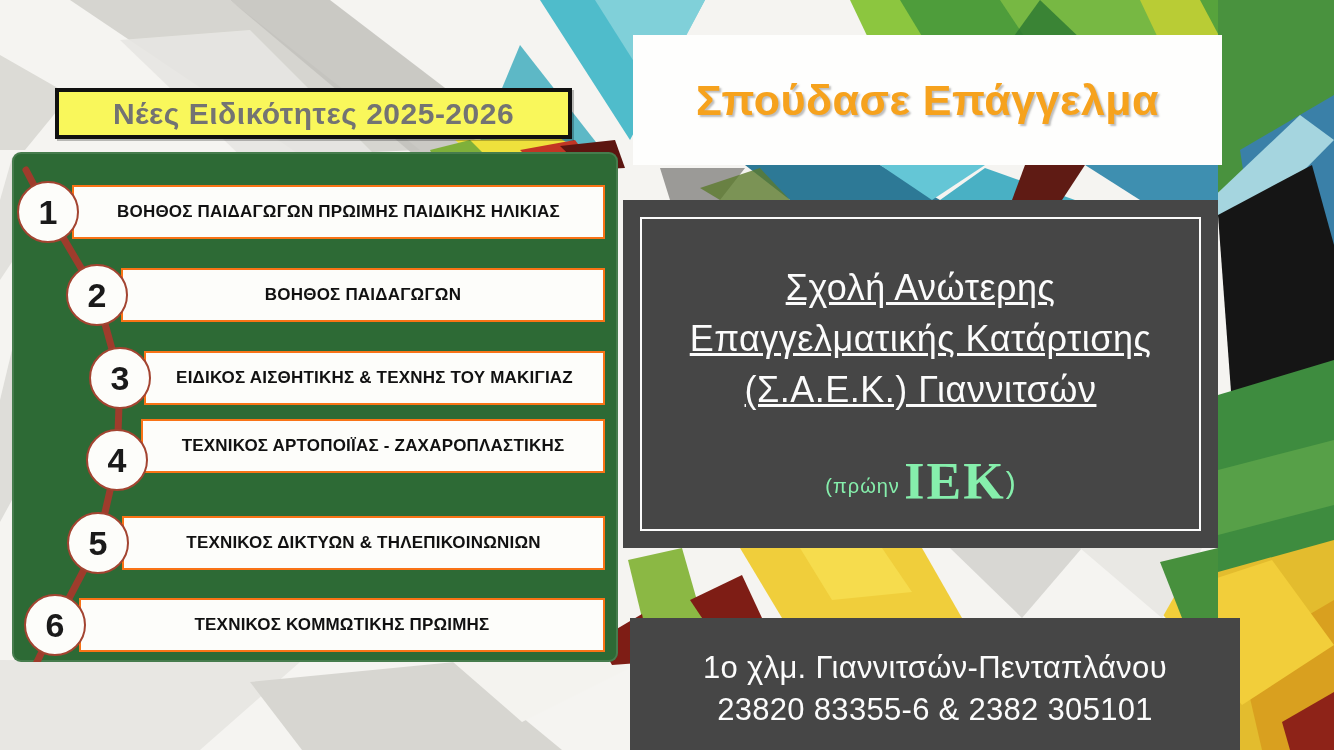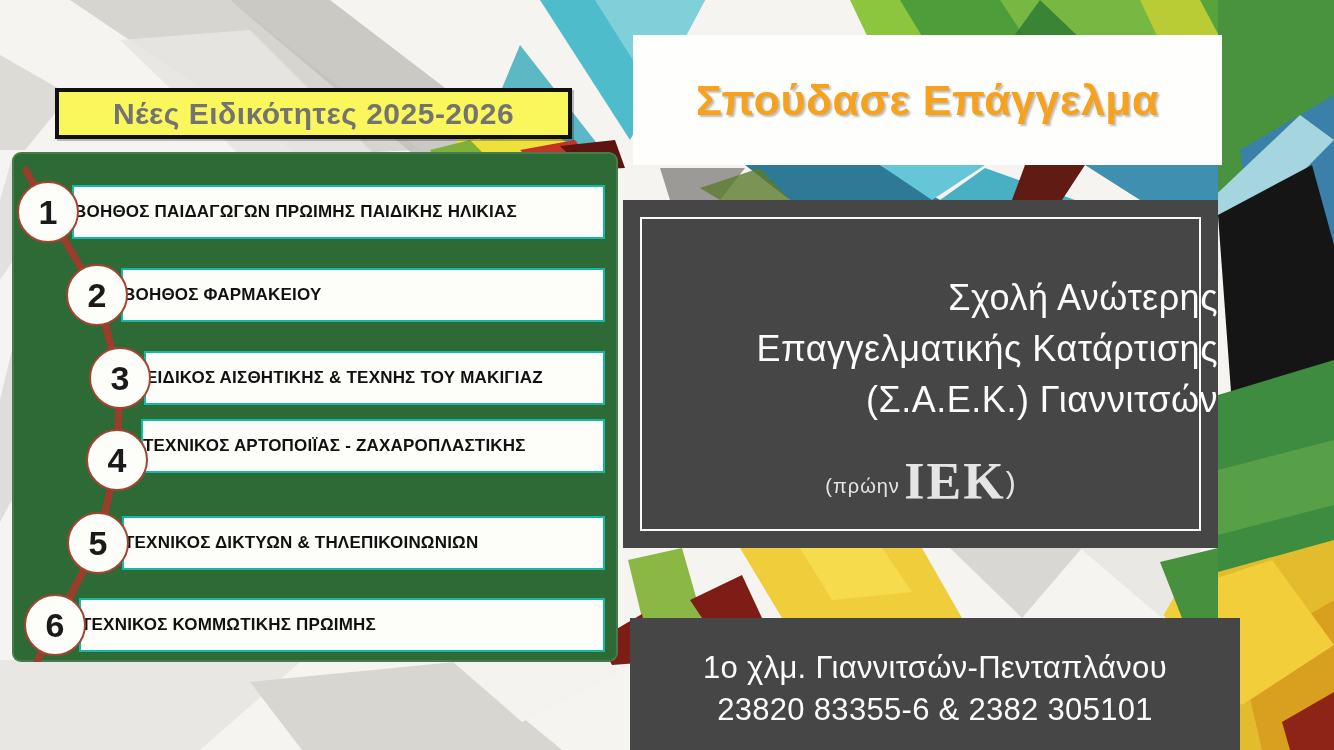--- a/index.html
+++ b/index.html
@@ -26,22 +26,22 @@
 
   
   .green-panel{
     position:absolute;left:12px;top:152px;width:606px;height:510px;
     background:var(--panel-green);border-radius:9px;
     box-shadow:inset 0 0 0 2px rgba(255,255,255,0.12);
   }
   .connector-svg{position:absolute;left:0;top:0;width:606px;height:510px;}
   .specialty-bar{
     position:absolute;height:50px;background:#FDFDFA;
-    border:2px solid #14b8a6;
-    display:flex;align-items:center;justify-content:flex-start;
+    border:2px solid #f97316;
+    display:flex;align-items:center;justify-content:center;
   }
   .specialty-label{font-size:17px;font-weight:bold;color:#111;text-align:center;letter-spacing:0.2px;}
   .specialty-circle{
     position:absolute;width:58px;height:58px;border-radius:50%;
     background:#FDFDFA;border:2px solid #A34431;
     display:flex;align-items:center;justify-content:center;
   }
   .specialty-number{font-size:34px;font-weight:bold;color:#1a1a1a;}
 
   
@@ -58,23 +58,23 @@
 
   
   .school-box{
     position:absolute;left:623px;top:200px;width:595px;height:348px;
     background:var(--box-gray);
   }
   .school-inner-border{
     position:absolute;left:17px;top:17px;right:17px;bottom:17px;
     border:2px solid #FBFBFB;pointer-events:none;
   }
-  .school-text{position:absolute;left:0;top:72px;width:100%;text-align:right;color:#FCFCFC;}
+  .school-text{position:absolute;left:0;top:62px;width:100%;text-align:center;color:#FCFCFC;text-decoration:underline;}
   .school-line{font-size:36px;line-height:51px;letter-spacing:0.5px;}
-  .former-line{position:absolute;left:0;top:252px;width:100%;text-align:center;color:#e5e5e5;}
+  .former-line{position:absolute;left:0;top:252px;width:100%;text-align:center;color:#86efac;}
   .former-prefix{font-size:20px;letter-spacing:1px;}
   .former-acronym{font-family:"Liberation Serif", serif;font-size:52px;font-weight:bold;letter-spacing:2px;vertical-align:-6px;}
   .former-suffix{font-size:30px;}
 
   
   .contact-box{
     position:absolute;left:630px;top:618px;width:610px;height:142px;
     background:var(--box-gray);color:#FCFCFC;text-align:center;
     display:flex;flex-direction:column;justify-content:center;
   }
@@ -161,21 +161,21 @@
     <div class="specialty-bar" style="left: 60px; top: 33px; width: 529px;">
       <span class="specialty-label">ΒΟΗΘΟΣ ΠΑΙΔΑΓΩΓΩΝ ΠΡΩΙΜΗΣ ΠΑΙΔΙΚΗΣ ΗΛΙΚΙΑΣ</span>
     </div>
     <div class="specialty-circle" style="left: 5px; top: 29px;">
       <span class="specialty-number">1</span>
     </div>
   </div>
 
   <div>
     <div class="specialty-bar" style="left: 109px; top: 116px; width: 480px;">
-      <span class="specialty-label">ΒΟΗΘΟΣ ΦΑΡΜΑΚΕΙΟΥ</span>
+      <span class="specialty-label">ΒΟΗΘΟΣ ΠΑΙΔΑΓΩΓΩΝ</span>
     </div>
     <div class="specialty-circle" style="left: 54px; top: 112px;">
       <span class="specialty-number">2</span>
     </div>
   </div>
 
   <div>
     <div class="specialty-bar" style="left: 132px; top: 199px; width: 457px;">
       <span class="specialty-label">ΕΙΔΙΚΟΣ ΑΙΣΘΗΤΙΚΗΣ &amp; ΤΕΧΝΗΣ ΤΟΥ ΜΑΚΙΓΙΑΖ</span>
     </div>

